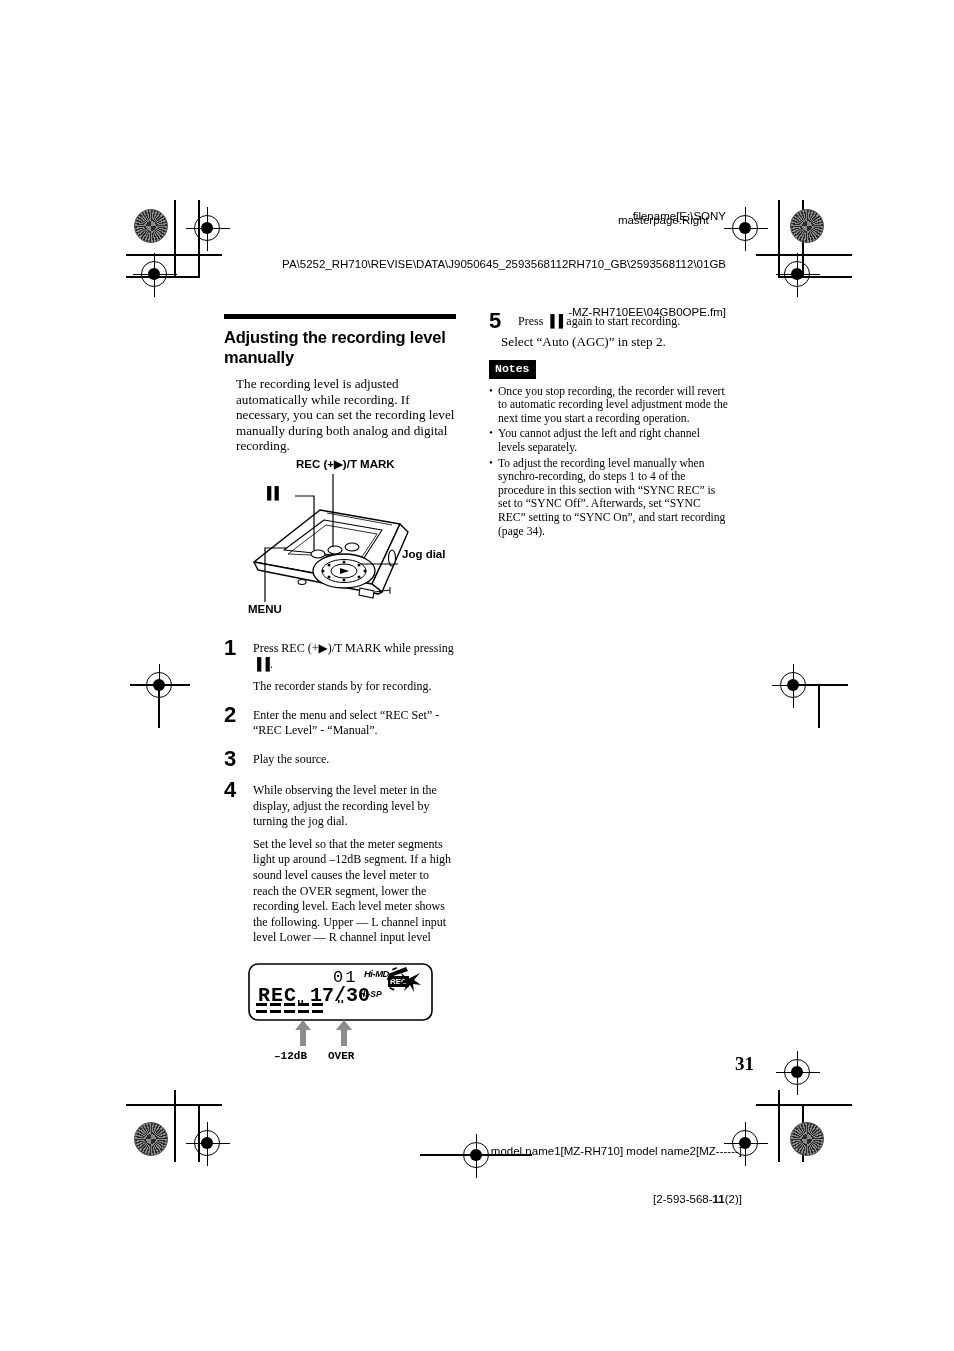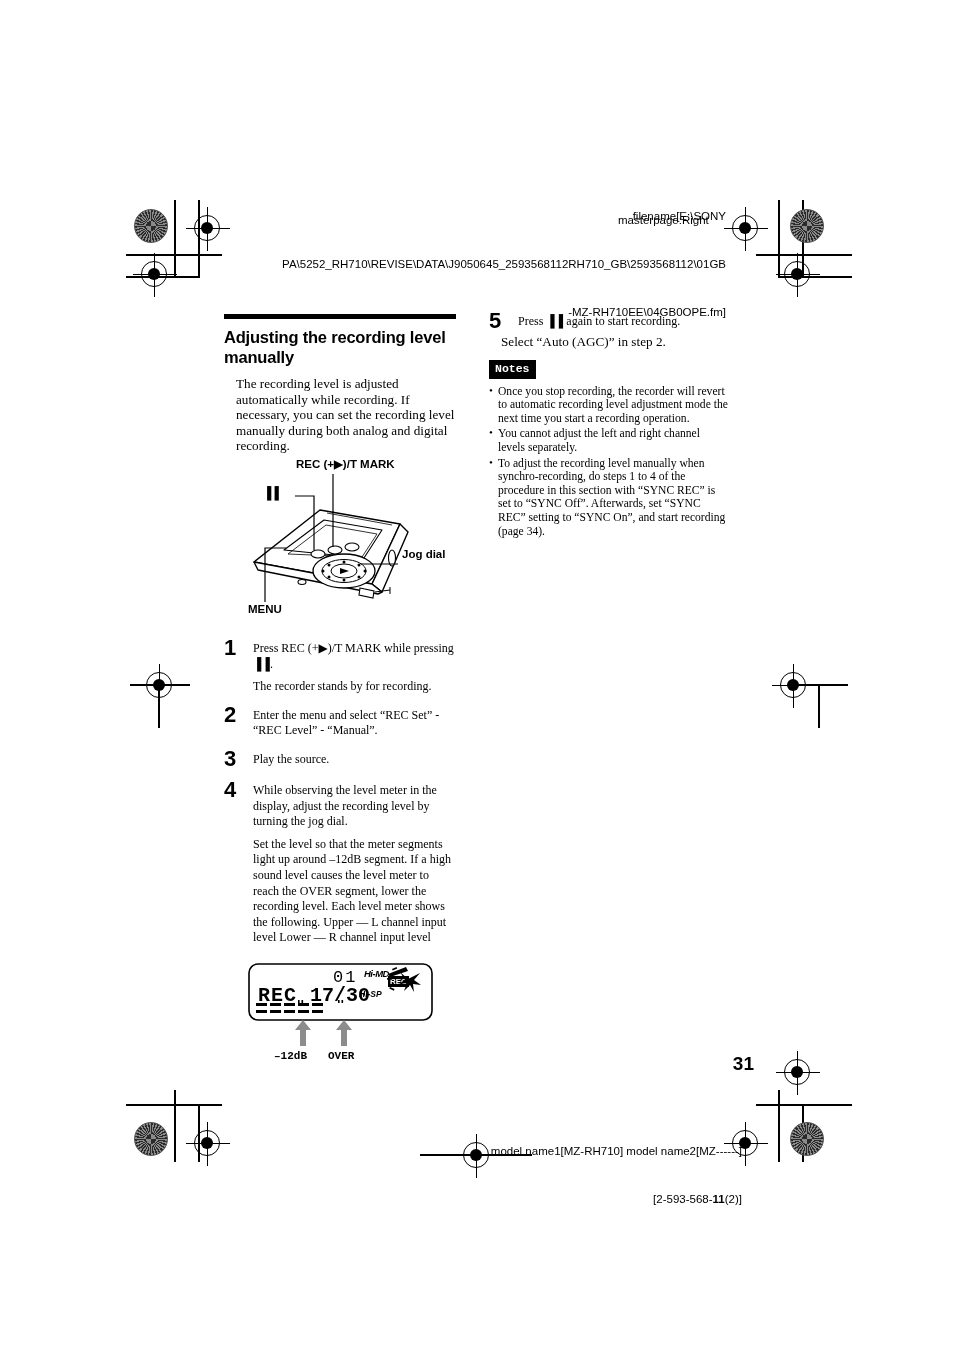--- a/index.html
+++ b/index.html
@@ -197,21 +197,21 @@
     font-size: 11px;
     font-weight: bold;
     white-space: nowrap;
   }
 
   
   #page-number {
     position: absolute;
     right: 200px;
     top: 1053px;
-    font-family: Liberation Sans, sans-serif;
+    font-family: Liberation Serif, serif;
     font-weight: bold;
     font-size: 19px;
   }
 </style>
 </head>
 <body>
 
 <div>
 
   <div class="cropline" style="left:126px; top:254px; width:96px; height:2px;"></div>

